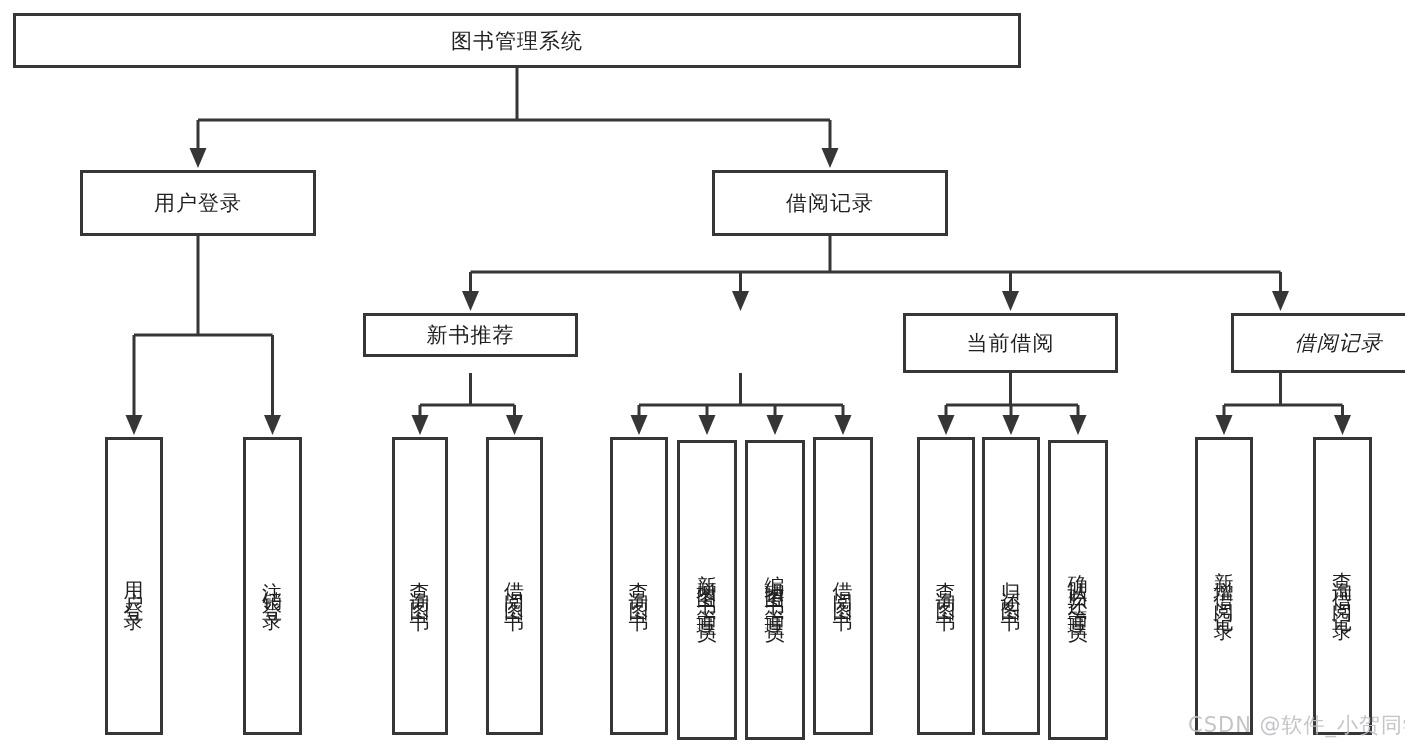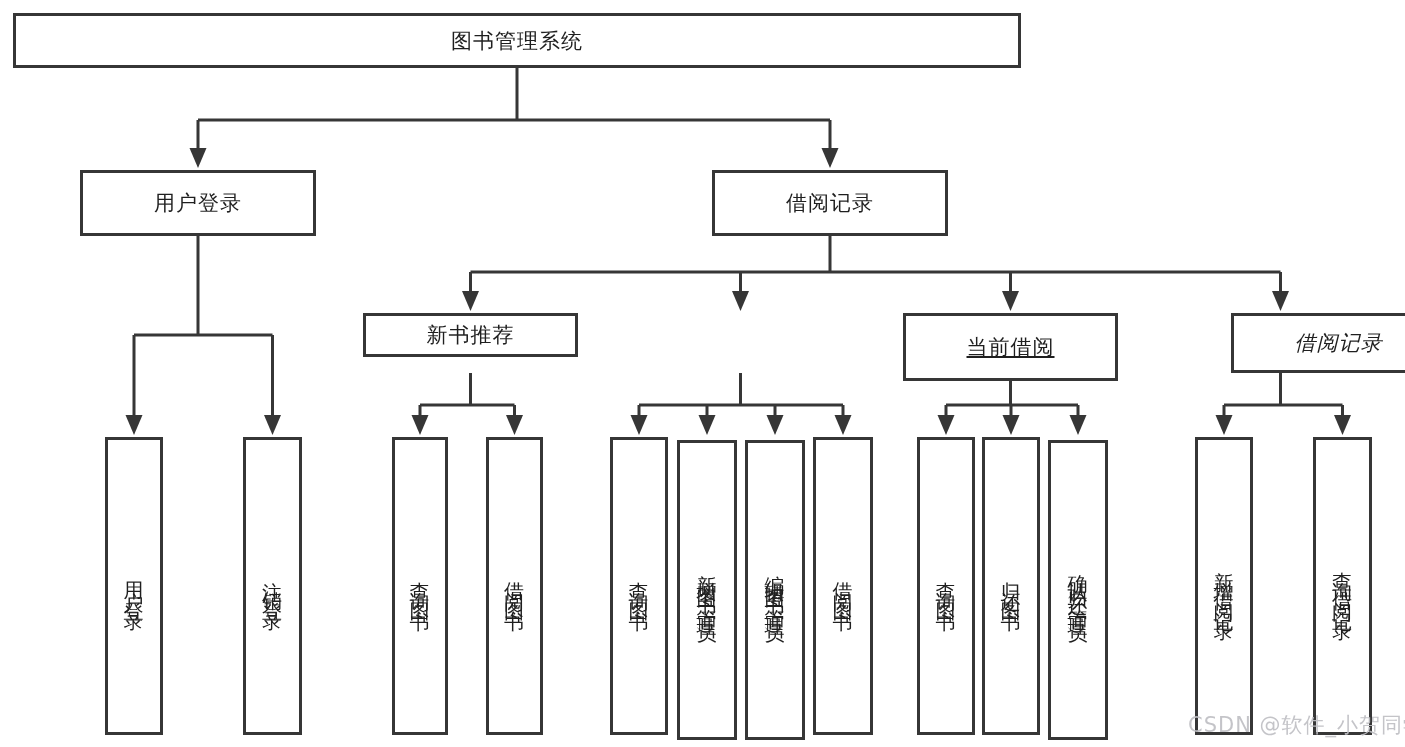--- a/index.html
+++ b/index.html
@@ -114,21 +114,21 @@
       <polygon points="1334,415 1351,415 1342.5,435"></polygon>
     </g>
   </svg>
 
   <div class="hbox" style="left:13px; top:13px; width:1008px; height:55px;">图书管理系统</div>
 
   <div class="hbox" style="left:80px; top:170px; width:236px; height:66px;">用户登录</div>
   <div class="hbox" style="left:712px; top:170px; width:236px; height:66px;">借阅记录</div>
 
   <div class="hbox" style="left:363px; top:313px; width:215px; height:44px;">新书推荐</div>
-  <div class="hbox" style="left:903px; top:313px; width:215px; height:68px;text-decoration:underline;">当前借阅</div>
+  <div class="hbox" style="left:903px; top:313px; width:215px; height:60px;">当前借阅</div>
   <div class="hbox" style="left:1231px; top:313px; width:215px; height:60px;font-style:italic;">借阅记录</div>
 
   <div class="vbox" style="left:105px; top:437px; width:58px; height:298px;">用户登录</div>
   <div class="vbox" style="left:243px; top:437px; width:59px; height:298px;">注销登录</div>
 
   <div class="vbox" style="left:392px; top:437px; width:56px; height:298px;">查询图书</div>
   <div class="vbox" style="left:486px; top:437px; width:57px; height:298px;">借阅图书</div>
 
   <div class="vbox" style="left:610px; top:437px; width:58px; height:298px;">查询图书</div>
   <div class="vbox long" style="left:677px; top:440px; width:60px; height:300px;">新增图书（管理员）</div>

